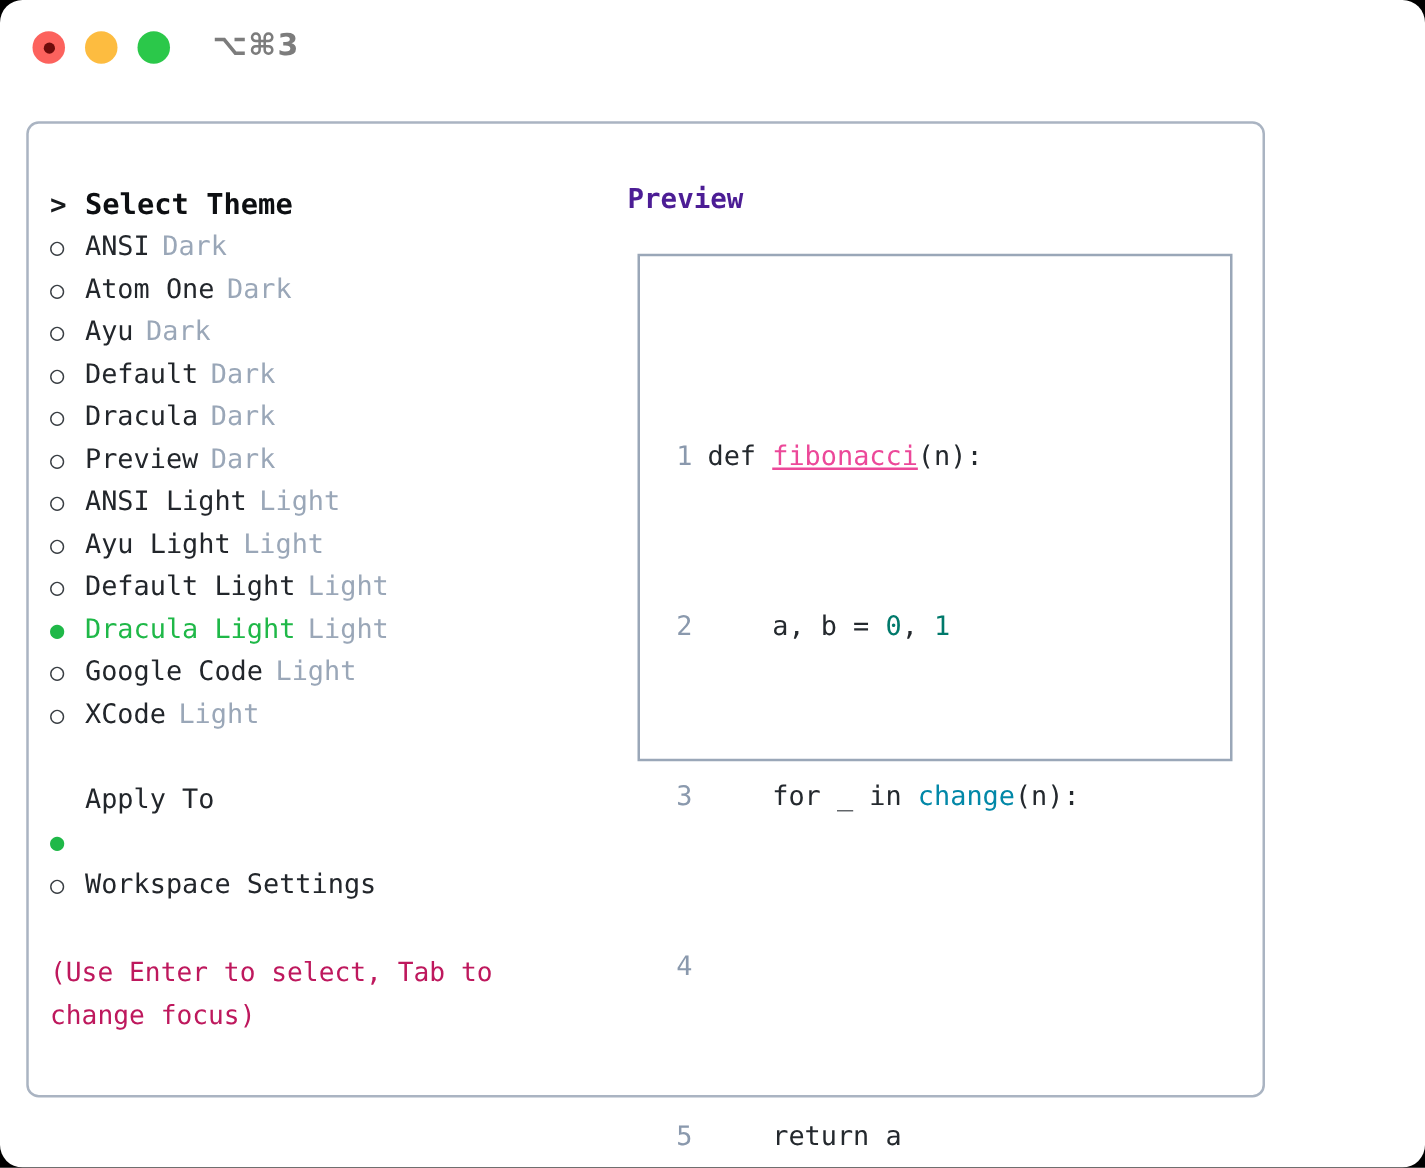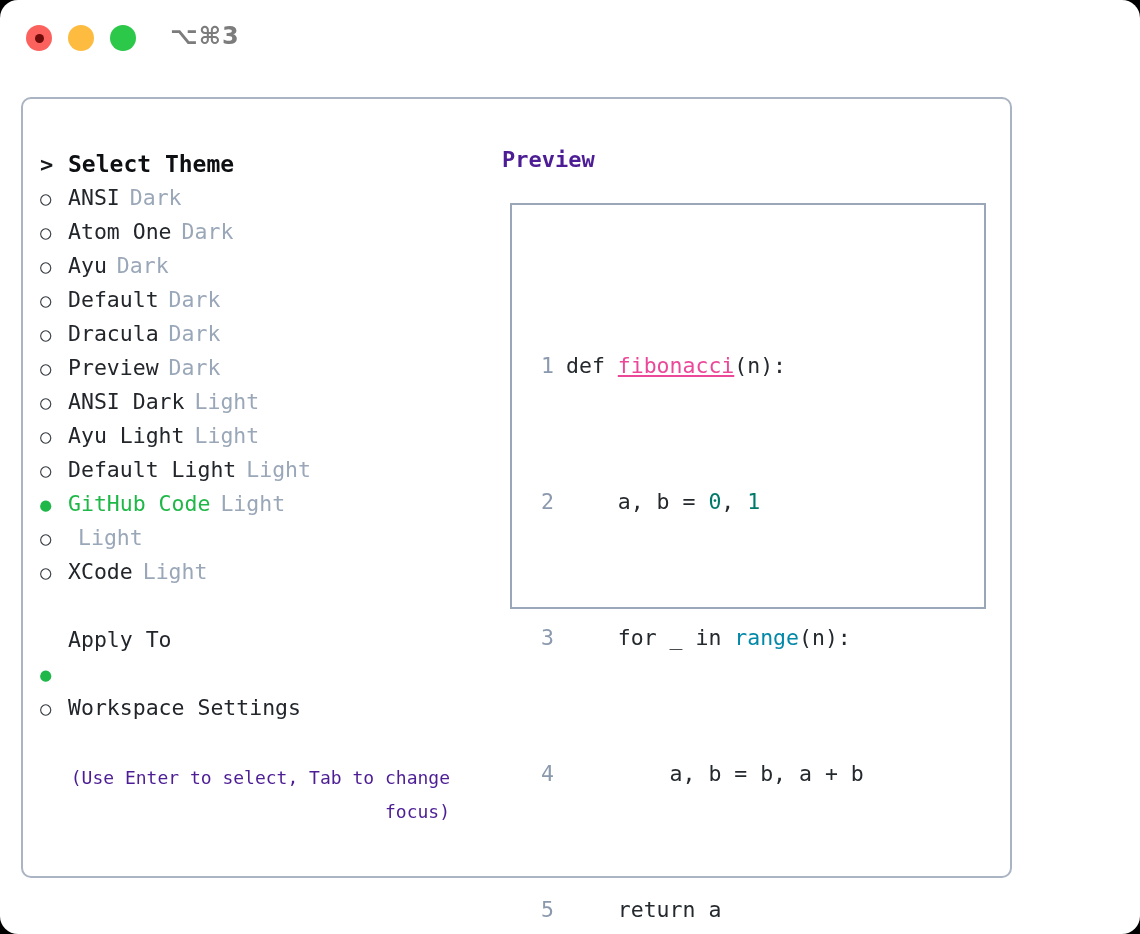--- a/index.html
+++ b/index.html
@@ -123,25 +123,24 @@
     color: #9aa7b8;
     margin-left: 10px;
   }
   .spacer-row { height: 34px; }
 
   .hint {
     position: absolute;
     left: 17px;
     top: 662px;
     width: 410px;
-    font-size: 18px;
+    font-size: 21px;
     line-height: 34px;
-    color: #4c1d95;
+    color: #be185d;
     white-space: pre-wrap;
-    text-align: right;
   }
 
   
   .preview-title {
     position: absolute;
     left: 479px;
     top: 48px;
     font-size: 22px;
     font-weight: bold;
     color: #4c1d95;
@@ -231,40 +230,41 @@
         <span class="label">Dracula</span>
         <span class="tag">Dark</span>
       </div>
       <div class="row">
         <span class="marker">○</span>
         <span class="label">Preview</span>
         <span class="tag">Dark</span>
       </div>
       <div class="row">
         <span class="marker">○</span>
-        <span class="label">ANSI Dark</span>
+        <span class="label">ANSI Light</span>
         <span class="tag">Light</span>
       </div>
       <div class="row">
         <span class="marker">○</span>
         <span class="label">Ayu Light</span>
         <span class="tag">Light</span>
       </div>
       <div class="row">
         <span class="marker">○</span>
         <span class="label">Default Light</span>
         <span class="tag">Light</span>
       </div>
       <div class="row">
         <span class="marker sel">●</span>
-        <span class="label selected">GitHub Code</span>
-        <span class="tag">Light</span>
-      </div>
-      <div class="row">
-        <span class="marker">○</span>
+        <span class="label selected">Dracula Light</span>
+        <span class="tag">Light</span>
+      </div>
+      <div class="row">
+        <span class="marker">○</span>
+        <span class="label">Google Code</span>
         <span class="tag">Light</span>
       </div>
       <div class="row">
         <span class="marker">○</span>
         <span class="label">XCode</span>
         <span class="tag">Light</span>
       </div>
 
       <div class="spacer-row"></div>
 
@@ -299,27 +299,26 @@
           <span class="lineno">2</span>
           <span class="tok-plain">    a, b = </span>
           <span class="tok-num">0</span>
           <span class="tok-plain">, </span>
           <span class="tok-num">1</span>
         </div>
 
         <div class="code-line">
           <span class="lineno">3</span>
           <span class="tok-plain">    for _ in </span>
-          <span class="tok-call">range</span>
+          <span class="tok-call">change</span>
           <span class="tok-plain">(n):</span>
         </div>
 
         <div class="code-line">
           <span class="lineno">4</span>
-          <span class="tok-plain">        a, b = b, a + b</span>
         </div>
 
         <div class="code-line">
           <span class="lineno">5</span>
           <span class="tok-plain">    return a</span>
         </div>
 
         
 
         

